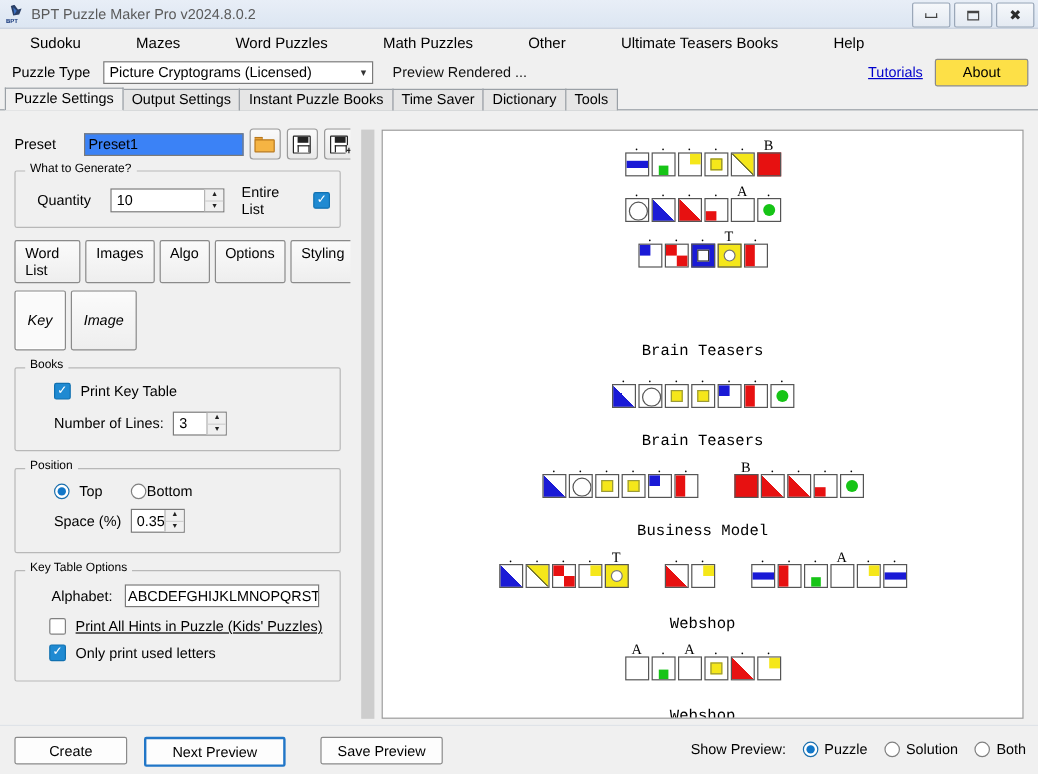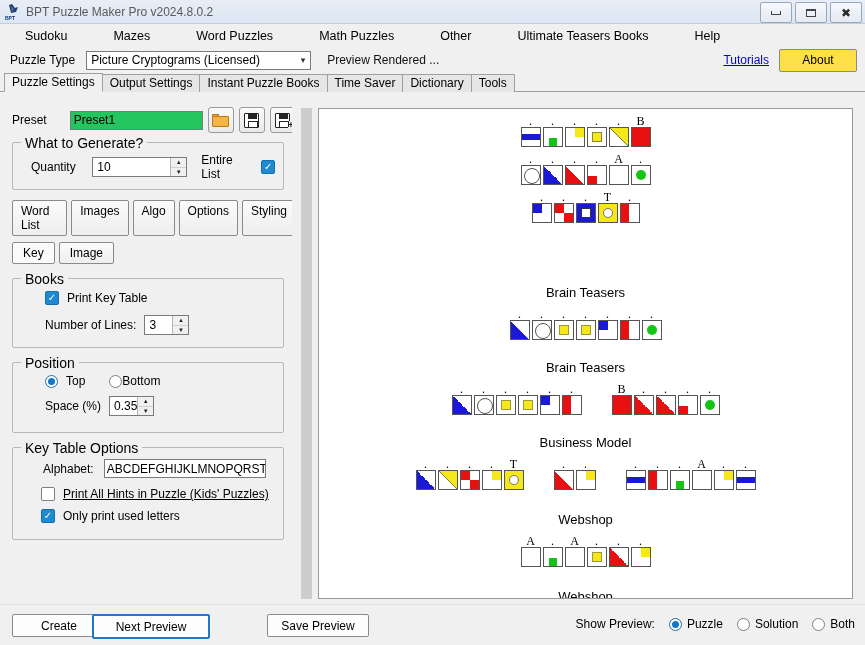--- a/index.html
+++ b/index.html
@@ -81,21 +81,21 @@
   #leftpane{position:absolute;left:0;top:0;width:296px;bottom:0;background:#f0f0f0;}
   #rightpane{position:absolute;left:296px;top:0;right:0;bottom:0;background:#f0f0f0;}
 
   
   #splitter{position:absolute;left:292px;top:0;width:5px;bottom:0;background:#f0f0f0;}
 
   
   #preset-row{display:flex;align-items:center;height:24px;margin:4px 0 0 12px;}
   #preset-row .lbl{width:60px;font-size:12px;}
   #preset-input{
-    width:138px;height:19px;background:#22c55e;border:1px solid #7a7a7a;
+    width:138px;height:19px;background:#3b82f6;border:1px solid #7a7a7a;
     font-size:12px;padding:1px 3px;box-sizing:border-box;
     display:flex;align-items:center;
   }
   .iconbtn{
     width:25px;height:24px;margin-left:5px;
     background:linear-gradient(to bottom,#fafafa,#e9e9e9);
     border:1px solid #9a9a9a;border-radius:3px;
     display:flex;align-items:center;justify-content:center;
   }
   
@@ -108,21 +108,21 @@
   .floppy:after{content:"";position:absolute;left:2.5px;bottom:0px;width:10px;height:6px;border:1.6px solid #222;border-bottom:none;box-sizing:border-box;background:#fff;}
   .floppy .plus{position:absolute;right:-4px;bottom:-3px;font-size:9px;font-weight:bold;line-height:9px;color:#222;background:#eaeaea;}
 
   
   .group{
     position:relative;border:1px solid #b8b8b8;border-radius:2px;
     margin:10px 12px 0 12px;padding:10px 8px 8px 8px;
   }
   .group > .gtitle{
     position:absolute;top:-8px;left:8px;background:#f0f0f0;
-    padding:0 4px;font-size:14px;
+    padding:0 4px;font-size:10px;
   }
   
   .spin{display:inline-flex;height:20px;border:1px solid #7a7a7a;background:#fff;box-sizing:border-box;}
   .spin .val{display:flex;align-items:center;padding-left:4px;font-size:12px;}
   .spin .arrows{width:15px;border-left:1px solid #b5b5b5;display:flex;flex-direction:column;background:#f0f0f0;}
   .spin .arrows div{flex:1;display:flex;align-items:center;justify-content:center;font-size:6px;line-height:6px;color:#222;}
   .spin .arrows div:first-child{border-bottom:1px solid #d0d0d0;}
 
   
   .cb{width:14px;height:14px;border-radius:2px;box-sizing:border-box;display:inline-flex;align-items:center;justify-content:center;}
@@ -135,39 +135,39 @@
   .rb.off{border:1px solid #808080;background:#fff;}
 
   
   .btnrow{display:flex;margin:10px 0 0 12px;gap:4px;}
   .btab{
     border:1px solid #8a8a8a;border-radius:2px;
     background:linear-gradient(to bottom,#fbfbfb,#eeeeee);
     padding:3px 8px;font-size:12px;
   }
   .subrow{display:flex;margin:6px 0 0 12px;gap:4px;}
-  .stab{border:1px solid #8a8a8a;border-radius:2px;padding:3px 10px;font-size:12px;
-        background:linear-gradient(to bottom,#fbfbfb,#eeeeee);}
+  .stab{border:1px solid #8a8a8a;border-radius:2px;padding:17px 10px;font-size:12px;
+        background:linear-gradient(to bottom,#fbfbfb,#eeeeee);font-style:italic;}
   .stab.active{background:#fafafa;border-color:#8a8a8a;box-shadow:inset 0 0 0 1px #ffffff;}
 
   .frow{display:flex;align-items:center;margin-top:6px;}
   .frow .txt{font-size:12px;}
 
   #alpha-input{
     width:162px;height:19px;background:#fff;border:1px solid #7a7a7a;
     font-size:12px;padding:1px 2px;box-sizing:border-box;
     display:flex;align-items:center;overflow:hidden;white-space:nowrap;
   }
 
   
   #preview-outer{position:absolute;left:22px;top:4px;right:12px;bottom:6px;background:#fff;border:1px solid #9a9a9a;overflow:hidden;}
   #scrollbar{position:absolute;left:5px;top:4px;width:11px;bottom:6px;background:#f0f0f0;border:none;}
   #scrollbar .thumb{position:absolute;left:0;top:0;width:11px;height:100%;background:#cdcdcd;}
 
-  .puzzle-title{text-align:center;font-size:13px;font-family:Liberation Sans, sans-serif;color:#000;}
+  .puzzle-title{text-align:center;font-size:13px;font-family:Liberation Mono, monospace;color:#000;}
   .symrow{display:flex;justify-content:center;align-items:flex-end;}
   .grp{display:flex;margin:0 14px;}
   .cellwrap{display:flex;flex-direction:column;align-items:center;width:22px;margin:0 0px;}
   .hint{height:12px;font-size:12px;line-height:12px;font-family:"Liberation Serif",serif;}
   .hint.dot{font-size:12px;}
   .sym{width:20px;height:20px;border:1px solid #555;box-sizing:border-box;position:relative;background:#fff;overflow:hidden;}
 
   
   .s-band-blue:before{content:"";position:absolute;left:0;top:6px;width:100%;height:6px;background:#1a1ad6;}
   .s-green-bot:before{content:"";position:absolute;left:5px;bottom:0px;width:8px;height:8px;background:#16c416;}
@@ -195,21 +195,21 @@
   .s-yellow-sq-sm:before{content:"";position:absolute;left:4px;top:4px;width:10px;height:10px;background:#f5e71a;border:1px solid #9a9a3a;box-sizing:border-box;}
   .s-empty{}
 
   
   #bottom{position:absolute;left:0;right:0;bottom:0;height:40px;background:#f0f0f0;border-top:1px solid #dfe3e8;}
   #bottom .bbtn{
     position:absolute;top:9px;height:21px;
     background:#fdfdfd;border:1px solid #8a8a8a;border-radius:2px;
     display:flex;align-items:center;justify-content:center;font-size:12px;padding:0 10px;
   }
-  #bottom .bbtn.focus{border:2px solid #2176c7;border-radius:2px;}
+  #bottom .bbtn.focus{border:2px solid #2176c7;border-radius:2px;margin-left:28px;}
   #showpreview{position:absolute;right:10px;top:12px;display:flex;align-items:center;gap:6px;font-size:12px;}
   #showpreview .opt{display:flex;align-items:center;gap:5px;margin-left:8px;}
 </style>
 </head>
 <body>
 
 <div id="titlebar">
   <div id="app-icon">
     <svg class="ic-b" viewBox="0 0 14 11">
       <path d="M3 1 L6 0 L9 4 L12 3 L10 8 L5 9 Z" fill="#2a3f66"></path>

